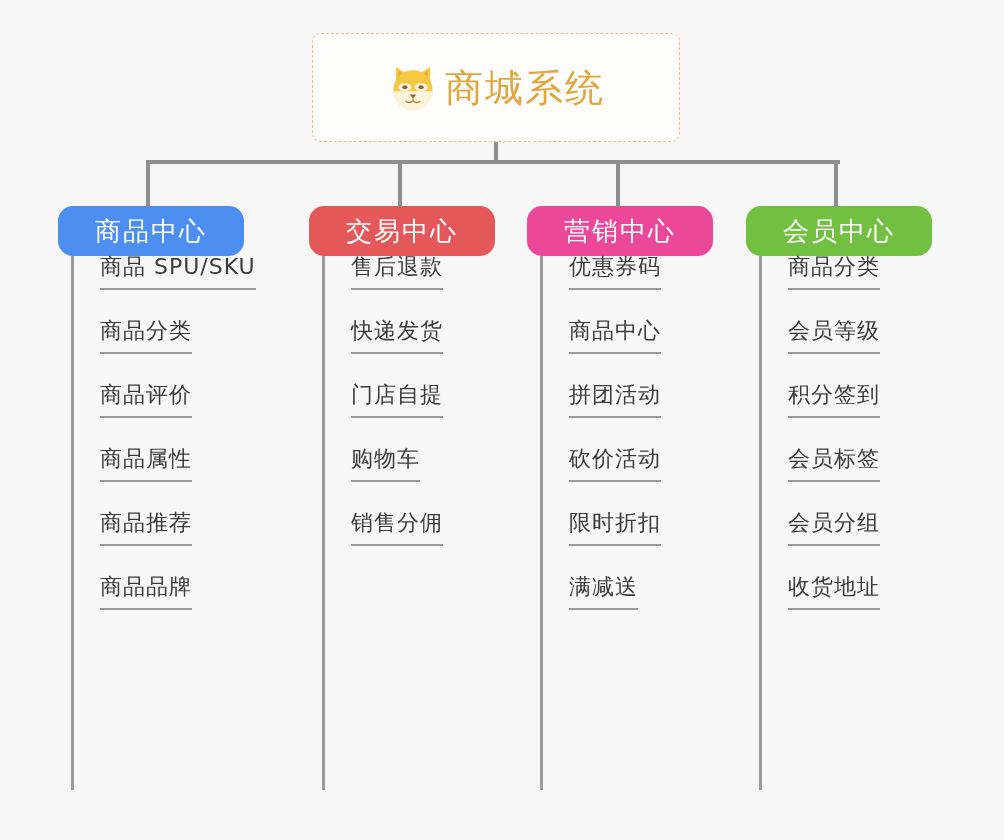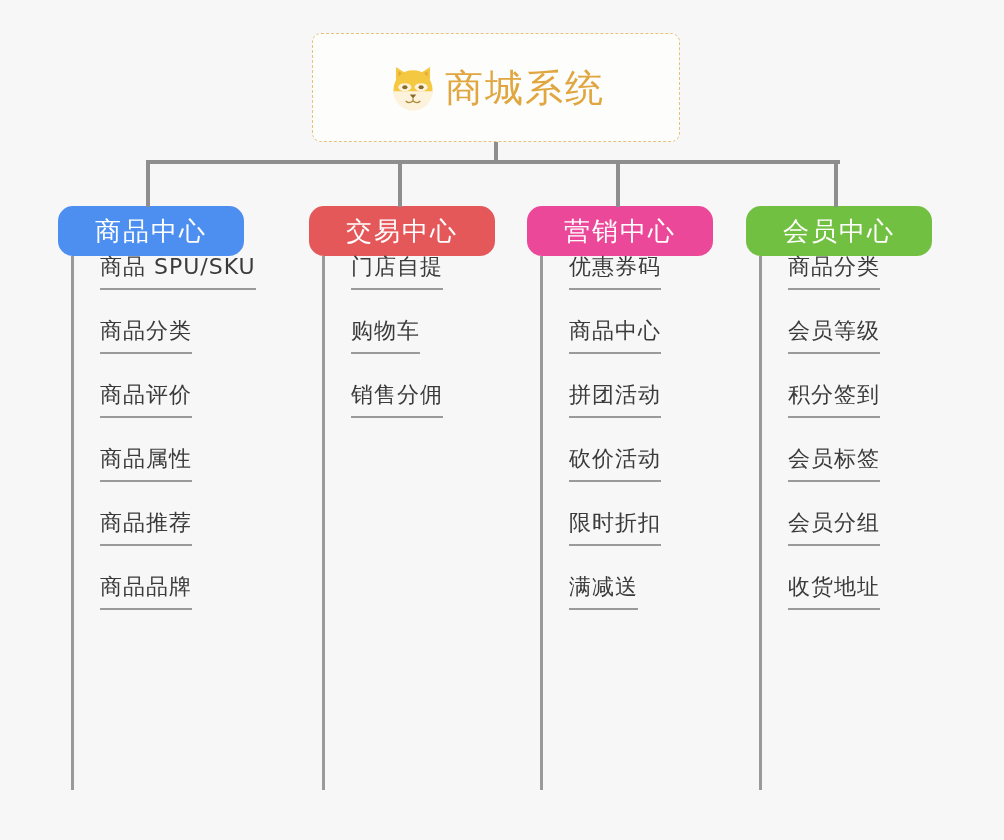--- a/index.html
+++ b/index.html
@@ -161,20 +161,26 @@
           <div class="leaf">
             <div class="leaf-label">商品品牌</div>
           </div>
         </div>
       </div>
       <div class="column" style="left: 309px; width: 186px;">
         <div class="cat-header" style="background: rgb(228, 88, 90);">交易中心</div>
         <div class="leaf-wrap">
           <div class="spine" style="height: 534px;"></div>
           <div class="leaf">
+            <div class="leaf-label">售后退款</div>
+          </div>
+          <div class="leaf">
+            <div class="leaf-label">快递发货</div>
+          </div>
+          <div class="leaf">
             <div class="leaf-label">门店自提</div>
           </div>
           <div class="leaf">
             <div class="leaf-label">购物车</div>
           </div>
           <div class="leaf">
             <div class="leaf-label">销售分佣</div>
           </div>
         </div>
       </div>

